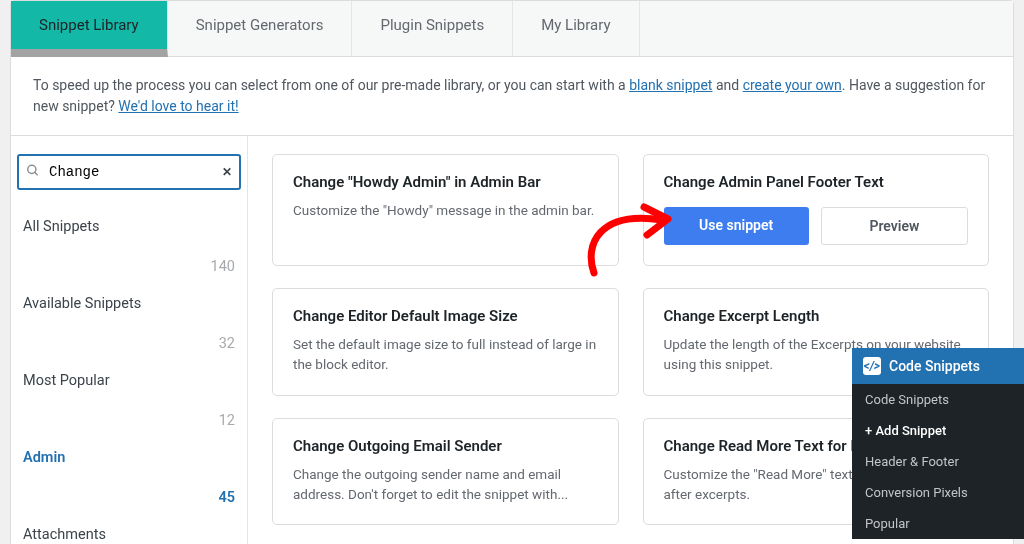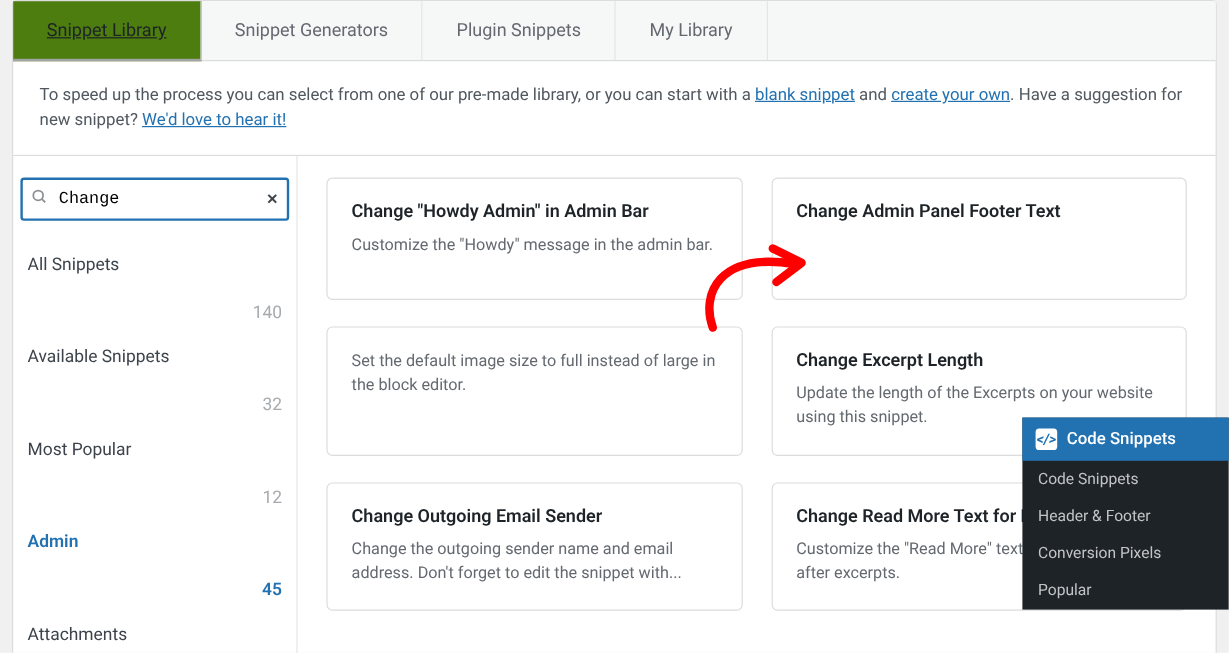--- a/index.html
+++ b/index.html
@@ -25,26 +25,25 @@
     background: #f6f7f7;
   }
   .tab {
     padding: 15px 28px;
     color: #646970;
     cursor: pointer;
     font-size: 15px;
     border-right: 1px solid #e5e5e5;
   }
   .tab.active {
-    background: #4d7c0f;
+    background: #14b8a6;
     color: #1d2327;
     font-weight: 400;
-    border-bottom: 2px solid #a3a3a3;
+    border-bottom: 8px solid #a3a3a3;
     margin-bottom: -1px;
-    text-decoration: underline;
   }
   .intro {
     padding: 18px 22px;
     color: #50575e;
     font-size: 14px;
     line-height: 1.5;
   }
   .intro a {
     color: #2271b1;
     text-decoration: underline;
@@ -273,23 +272,28 @@
     <div class="main">
       <div class="grid">
 
         <div class="card">
           <div class="card-title">Change "Howdy Admin" in Admin Bar</div>
           <div class="card-desc">Customize the "Howdy" message in the admin bar.</div>
         </div>
 
         <div class="card actions">
           <div class="card-title">Change Admin Panel Footer Text</div>
-        </div>
-
-        <div class="card">
+          <div class="btn-row">
+            <div class="btn primary">Use snippet</div>
+            <div class="btn secondary">Preview</div>
+          </div>
+        </div>
+
+        <div class="card">
+          <div class="card-title">Change Editor Default Image Size</div>
           <div class="card-desc">Set the default image size to full instead of large in the block editor.</div>
         </div>
 
         <div class="card">
           <div class="card-title">Change Excerpt Length</div>
           <div class="card-desc">Update the length of the Excerpts on your website using this snippet.</div>
         </div>
 
         <div class="card">
           <div class="card-title">Change Outgoing Email Sender</div>
@@ -311,16 +315,17 @@
   <path d="M 20 88 C 10 60, 25 25, 88 35" stroke="#ff0000" stroke-width="7" fill="none" stroke-linecap="round"></path>
   <path d="M 70 22 L 94 34 L 73 50" stroke="#ff0000" stroke-width="7" fill="none" stroke-linecap="round" stroke-linejoin="round"></path>
 </svg>
 
 <div class="flyout">
   <div class="flyout-header">
     <span class="flyout-logo">&lt;/&gt;</span>
     <span>Code Snippets</span>
   </div>
   <div class="flyout-item">Code Snippets</div>
+  <div class="flyout-item bold">+ Add Snippet</div>
   <div class="flyout-item">Header &amp; Footer</div>
   <div class="flyout-item">Conversion Pixels</div>
   <div class="flyout-item">Popular</div>
 </div>
 
 </body></html>

